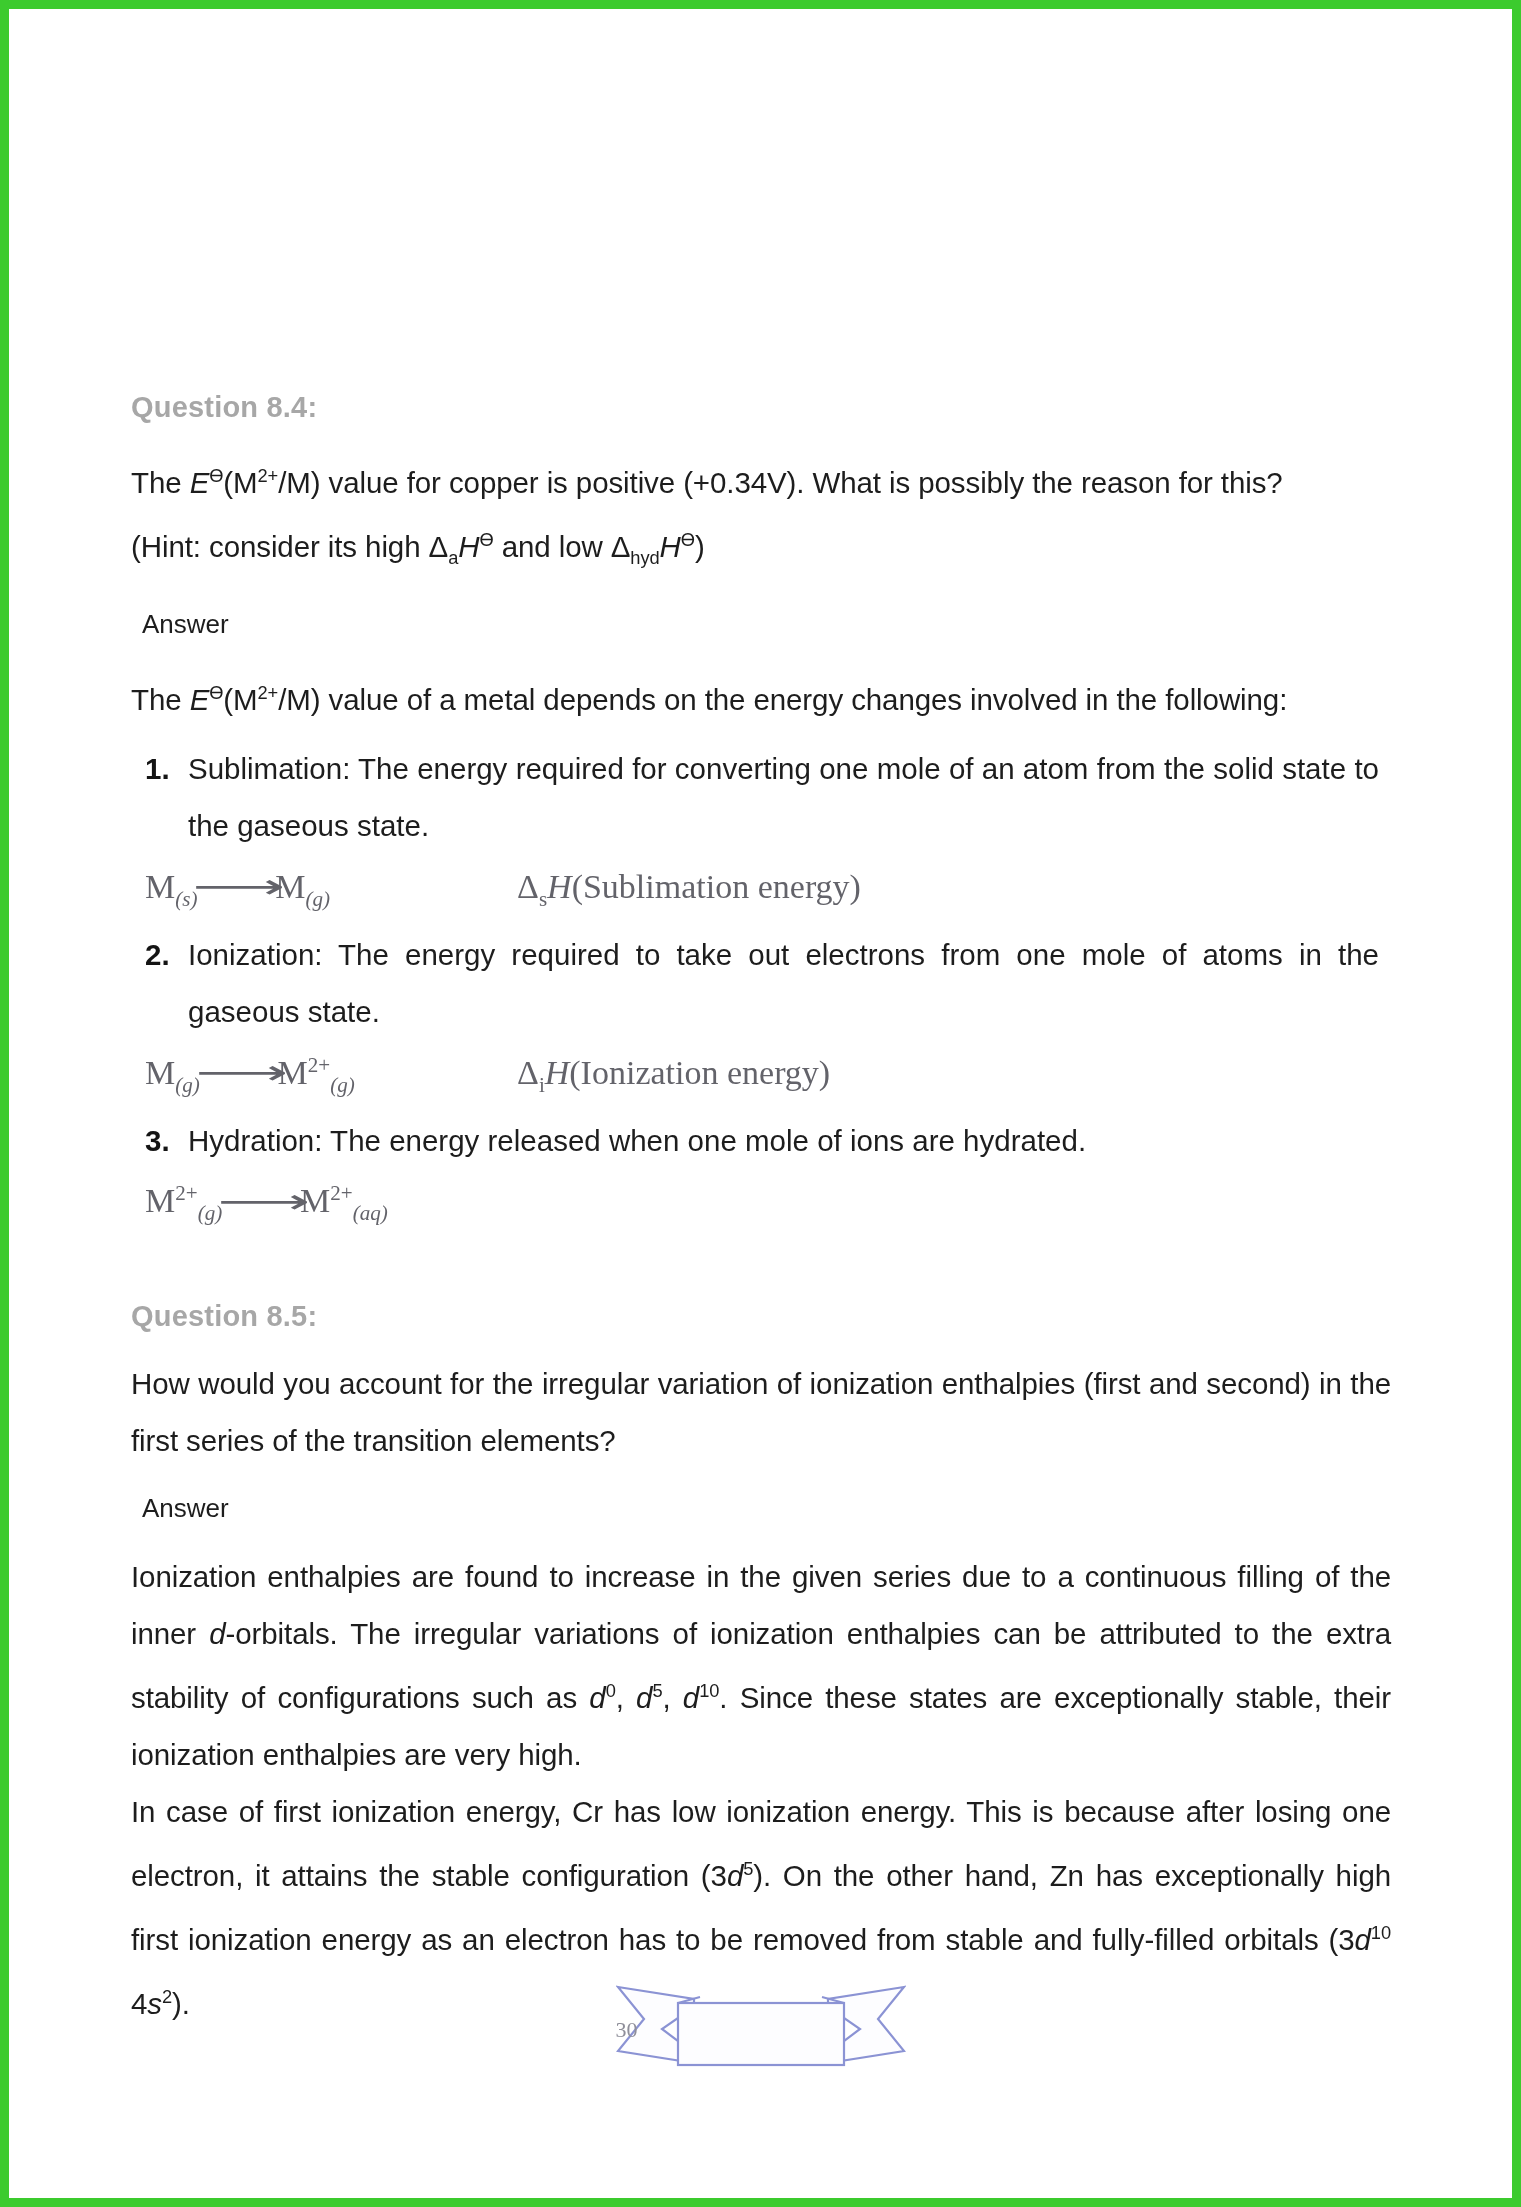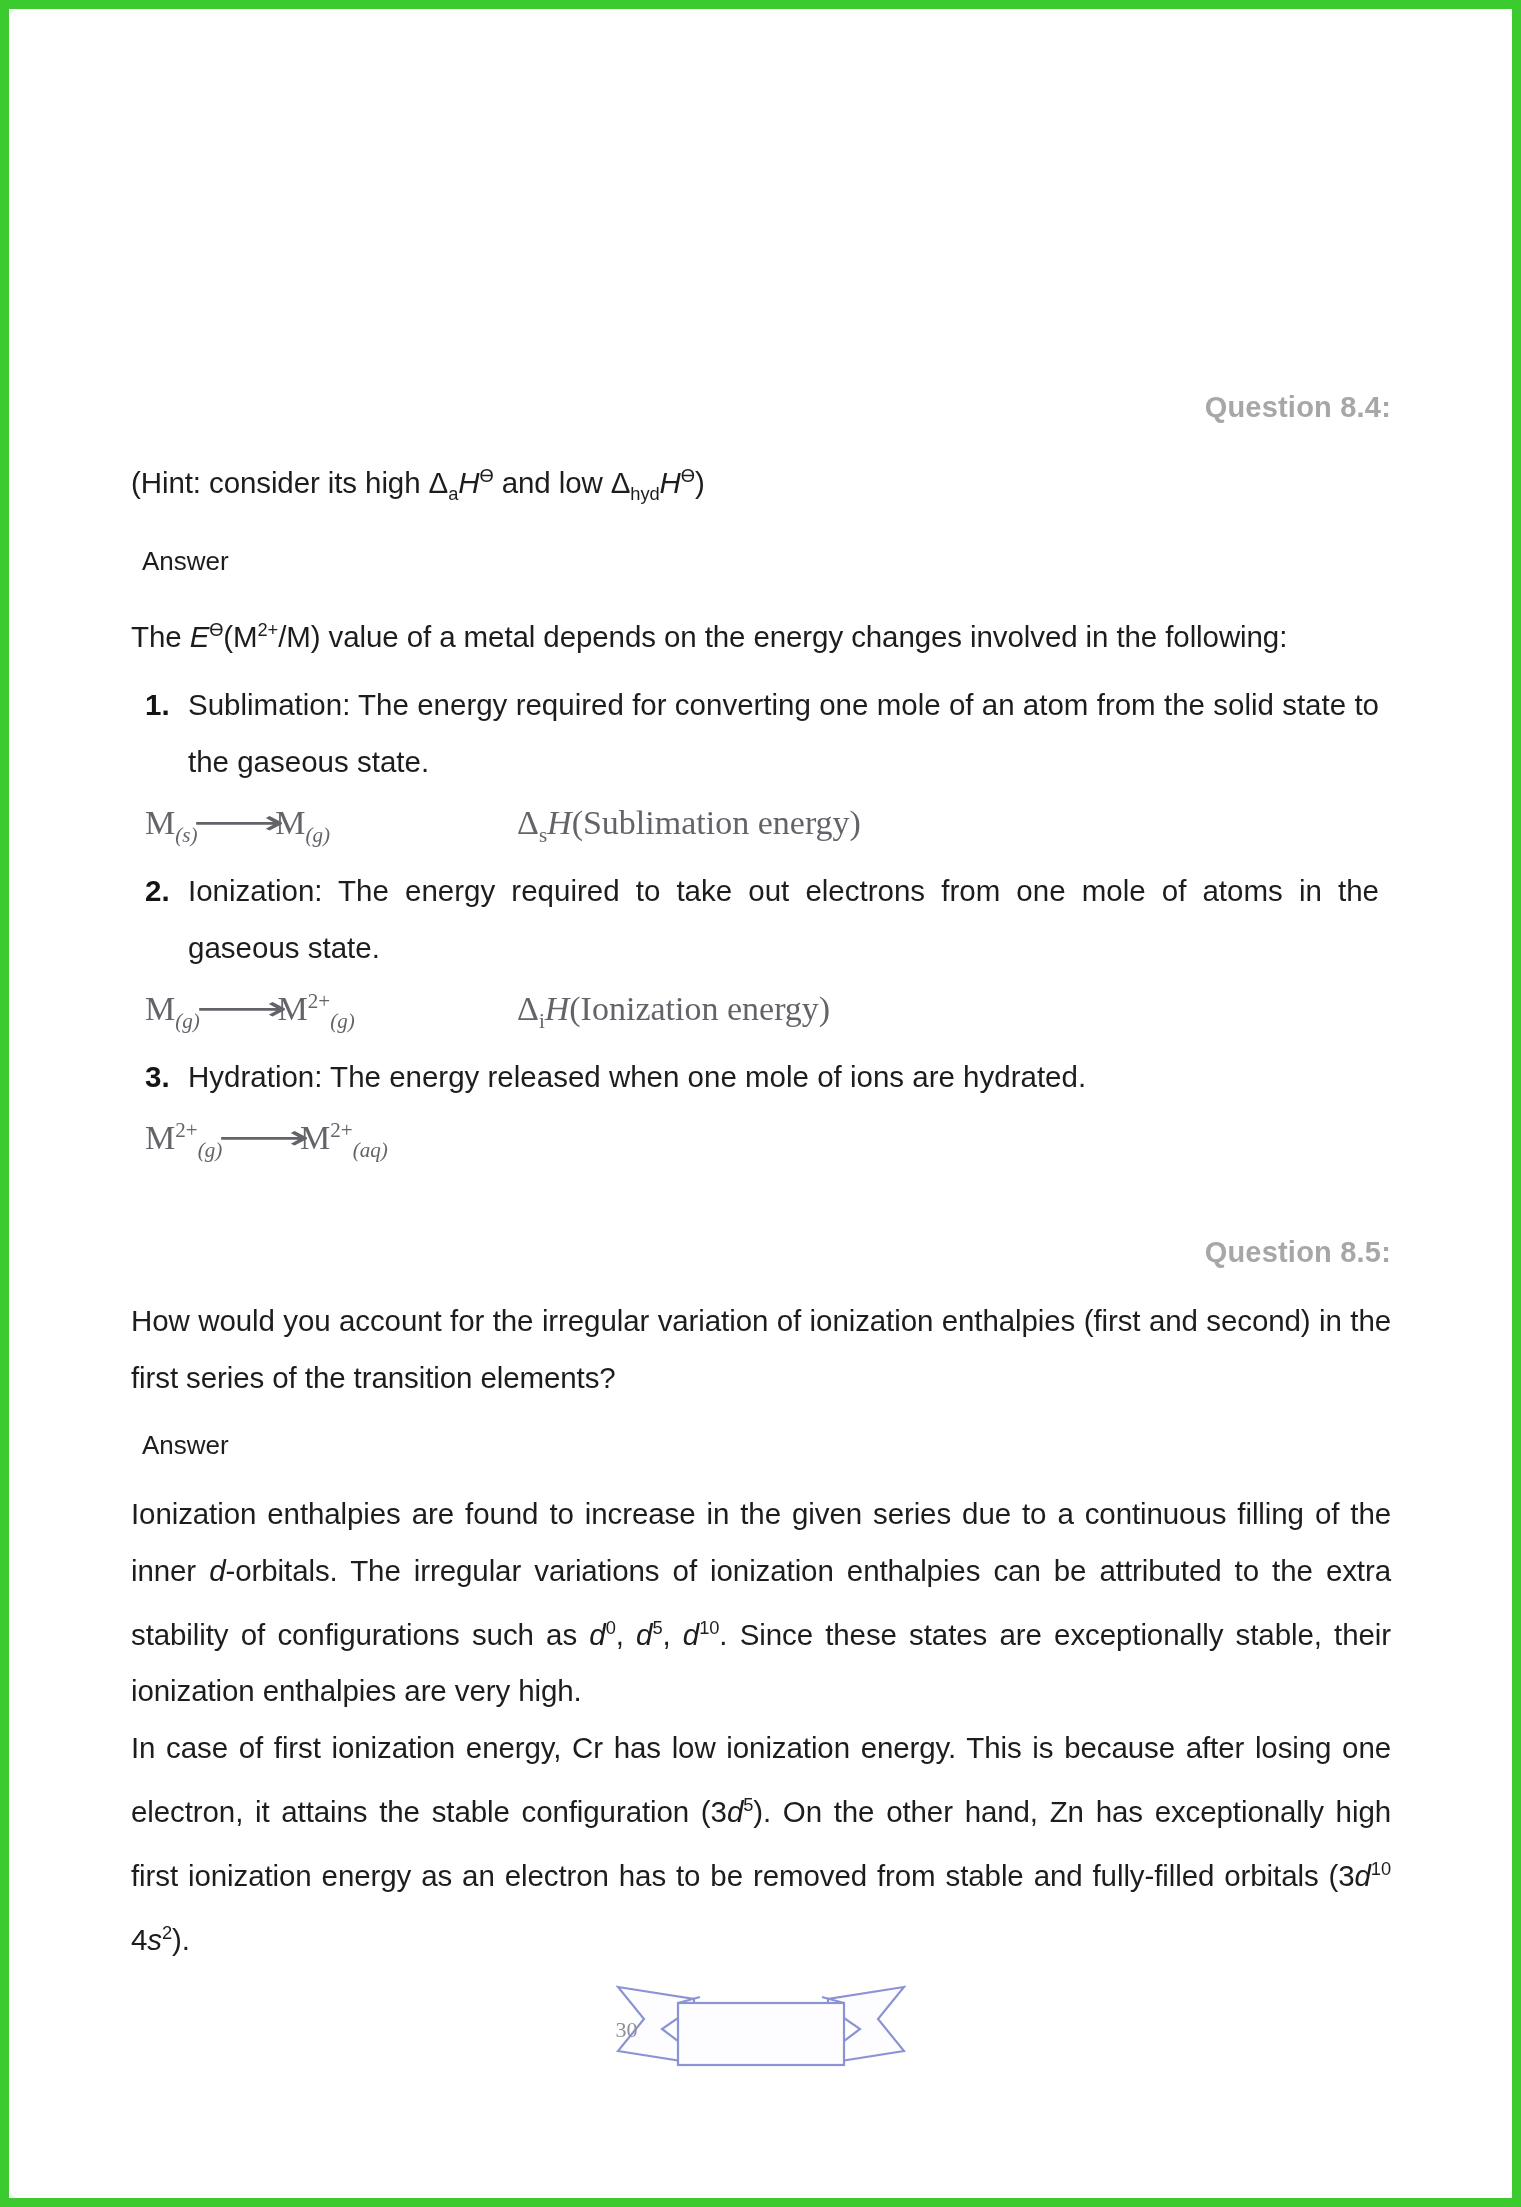--- a/index.html
+++ b/index.html
@@ -37,21 +37,20 @@
     padding-top: 390px;
   }
 
   .q-heading {
     color: #a7a7a7;
     font-size: 29px;
     font-weight: bold;
     letter-spacing: 0.2px;
     margin: 0 0 22px 0;
     line-height: 1.2;
-    text-align: right;
   }
   .body-text {
     color: #1d1d1d;
     font-size: 29.5px;
     line-height: 57px;
     margin: 0;
     text-align: justify;
     text-justify: inter-word;
     letter-spacing: -0.1px;
   }
@@ -164,20 +163,22 @@
   <div class="frame-edge frame-top"></div>
   <div class="frame-edge frame-bottom"></div>
   <div class="frame-edge frame-left"></div>
   <div class="frame-edge frame-right"></div>
 
   <div class="content">
 
     <div>
       <div class="q-heading">Question 8.4:</div>
 
+      <p class="body-text nojust">The
+        <span class="ital">E</span><span class="isup">Ɵ</span>(M<span class="isup">2+</span>/M) value for copper is positive (+0.34V). What is possibly the reason for this?</p>
 
       <p class="body-text nojust">(Hint: consider its high Δ<span class="isub">a</span><span class="ital">H</span><span class="isup">Ɵ</span> and low Δ<span class="isub">hyd</span><span class="ital">H</span><span class="isup">Ɵ</span>)</p>
 
       <p class="answer-label">Answer</p>
 
       <p class="body-text nojust">The
         <span class="ital">E</span><span class="isup">Ɵ</span>(M<span class="isup">2+</span>/M) value of a metal depends on the energy changes involved in the following:</p>
 
       <ol class="steps">
         <li>Sublimation: The energy required for converting one mole of an atom from the solid state to the gaseous state.</li>

